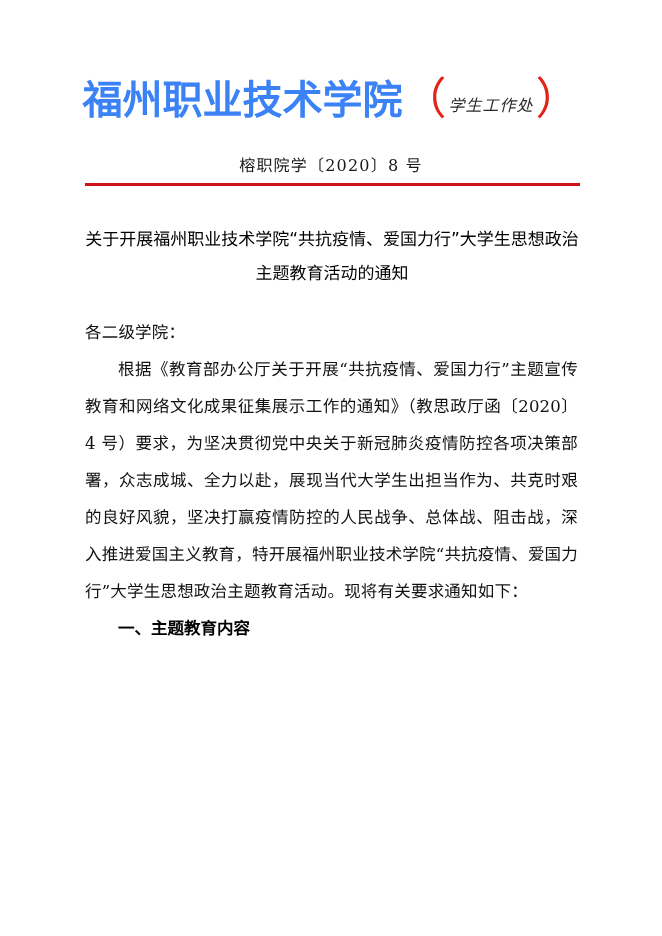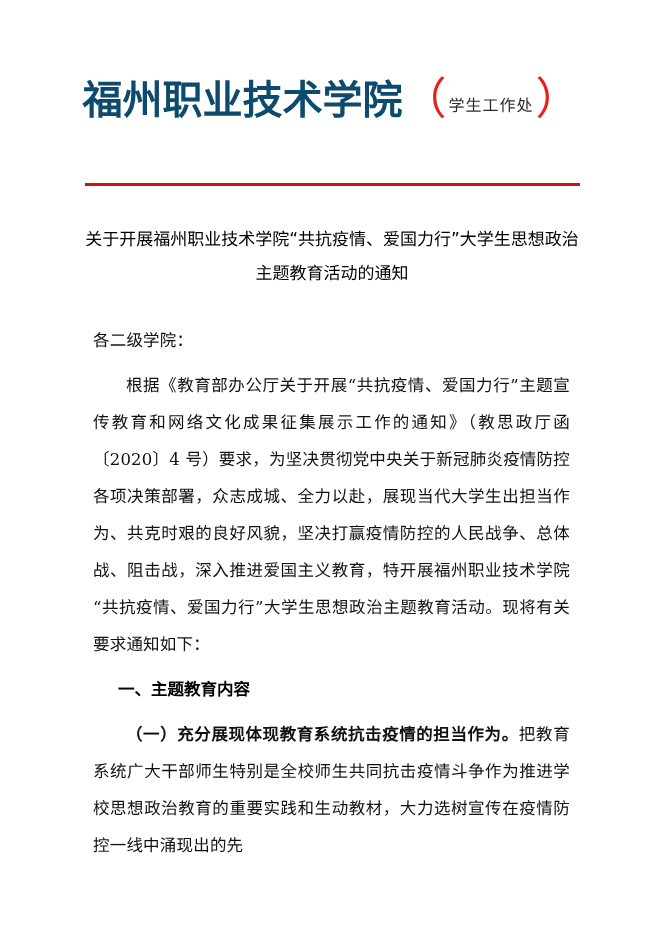--- a/index.html
+++ b/index.html
@@ -31,41 +31,42 @@
     width: 662px;
     text-align: center;
     white-space: nowrap;
     line-height: 1;
   }
   .masthead-org {
     font-family: "DejaVu Sans", "Liberation Sans", sans-serif;
     font-weight: 700;
     font-size: 40px;
     letter-spacing: 0px;
-    color: #0c4a6e;
+    color: #3b82f6;
     vertical-align: middle;
   }
   .masthead-paren {
     font-family: "DejaVu Serif", "Liberation Serif", serif;
     font-weight: 400;
     font-size: 44px;
     color: #E2231A;
     vertical-align: middle;
     position: relative;
     top: -1px;
   }
   .masthead-dept {
     font-family: "DejaVu Serif", "Liberation Serif", serif;
     font-size: 16px;
     color: #2b2b2b;
     letter-spacing: 1px;
     vertical-align: middle;
     position: relative;
     top: 6px;
     padding: 0 2px;
+    font-style: italic;
   }
 
   
   .doc-number {
     position: absolute;
     left: 0;
     top: 152px;
     width: 662px;
     text-align: center;
     font-family: "DejaVu Serif", "Liberation Serif", serif;
@@ -105,21 +106,21 @@
     position: absolute;
     left: 85px;
     top: 314px;
     width: 493px;
   }
   .para {
     font-family: "DejaVu Serif", "Liberation Serif", serif;
     font-size: 16.5px;
     line-height: 37px;
     color: #111111;
-    margin: 8px;
+    margin: 0;
     text-align: justify;
     text-justify: inter-ideograph;
     letter-spacing: 0.2px;
   }
   .para.indent {
     text-indent: 2em;
   }
   .heading {
     font-family: "DejaVu Sans", "Liberation Sans", sans-serif;
     font-weight: 700;
@@ -138,31 +139,31 @@
 </style>
 </head>
 <body>
 
 <div class="page">
 
   <div class="masthead">
     <span class="masthead-org">福州职业技术学院</span><span class="masthead-paren">（</span><span class="masthead-dept">学生工作处</span><span class="masthead-paren">）</span>
   </div>
 
+  <div class="doc-number">榕职院学〔2020〕8 号</div>
 
   <div class="red-rule"></div>
 
   <div class="doc-title">关于开展福州职业技术学院“共抗疫情、爱国力行”大学生思想政治主题教育活动的通知</div>
 
   <div class="body-area">
 
     <p class="para">各二级学院：</p>
 
     <p class="para indent">根据《教育部办公厅关于开展“共抗疫情、爱国力行”主题宣传教育和网络文化成果征集展示工作的通知》（教思政厅函〔2020〕4 号）要求，为坚决贯彻党中央关于新冠肺炎疫情防控各项决策部署，众志成城、全力以赴，展现当代大学生出担当作为、共克时艰的良好风貌，坚决打赢疫情防控的人民战争、总体战、阻击战，深入推进爱国主义教育，特开展福州职业技术学院“共抗疫情、爱国力行”大学生思想政治主题教育活动。现将有关要求通知如下：</p>
 
     <p class="heading">一、主题教育内容</p>
 
 
-    <p class="para indent"><span class="lead-bold">（一）充分展现体现教育系统抗击疫情的担当作为。</span><span>把教育系统广大干部师生特别是全校师生共同抗击疫情斗争作为推进学校思想政治教育的重要实践和生动教材，大力选树宣传在疫情防控一线中涌现出的先</span></p>
 
   </div>
 
 </div>
 
 </body></html>

